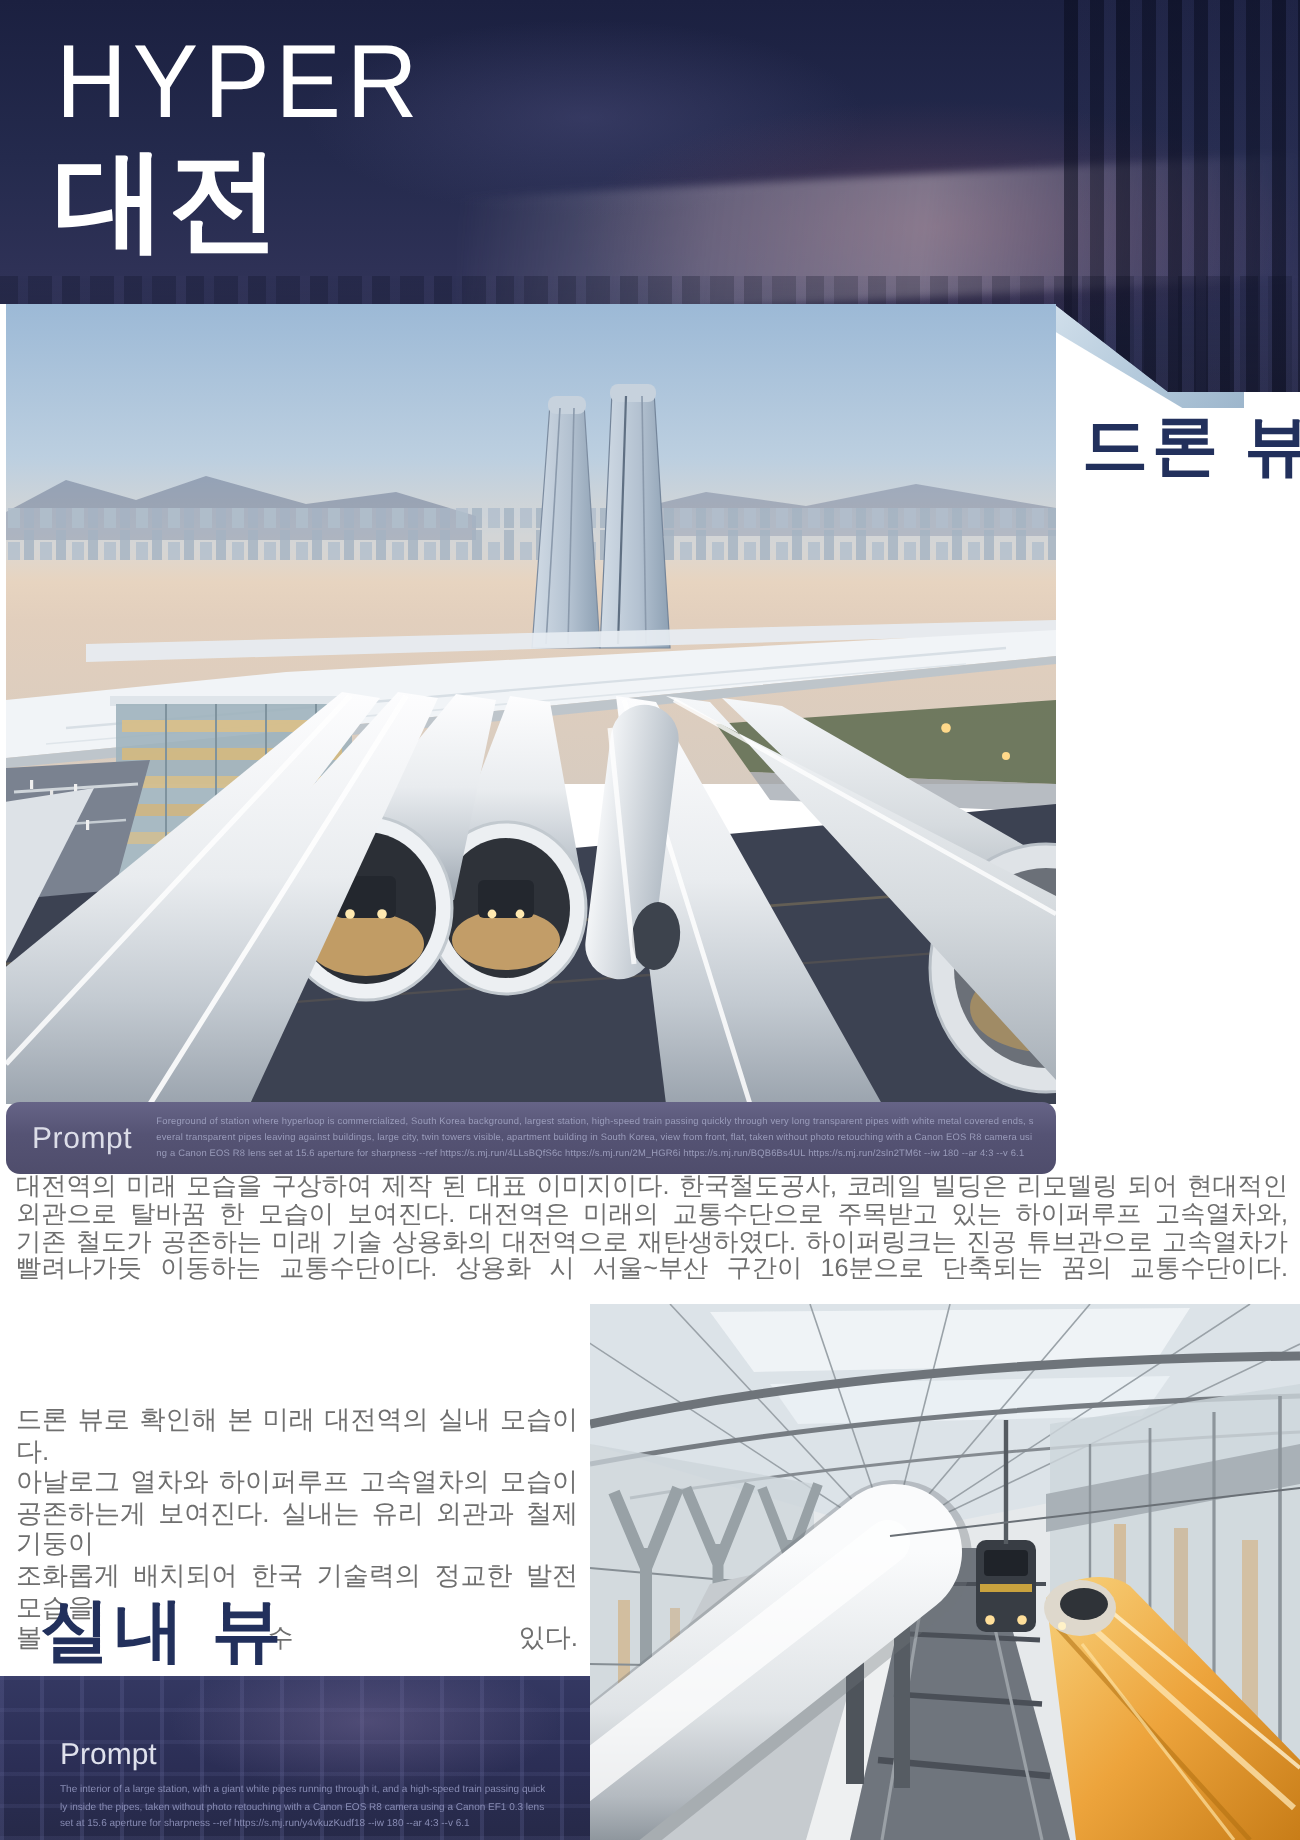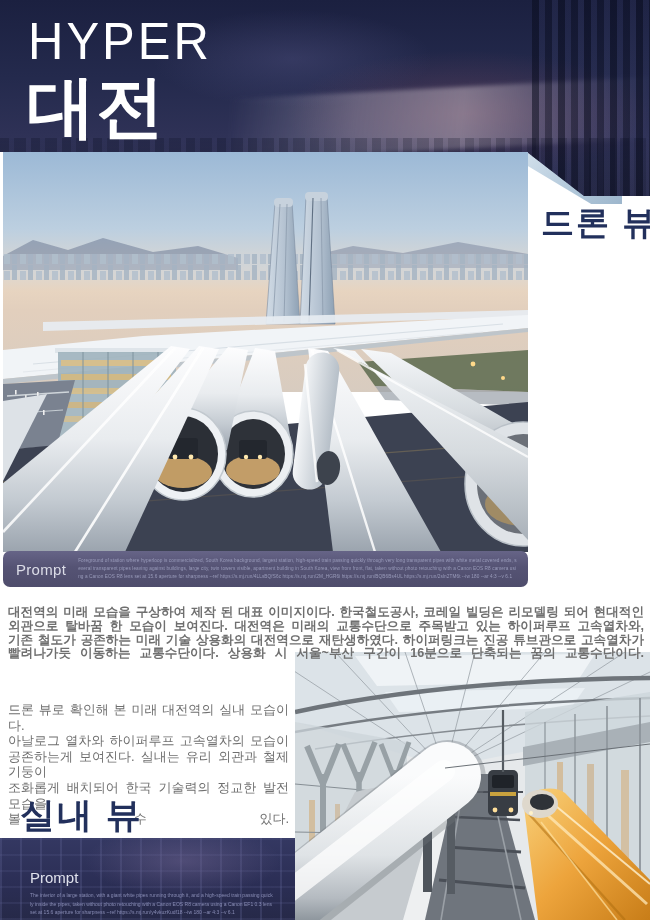--- a/index.html
+++ b/index.html
@@ -37,21 +37,21 @@
     background:linear-gradient(135deg,#d9e5ef 0%,#b3c9db 60%,#9db6cc 100%);
     clip-path:polygon(0 0,30% 0,100% 76%,100% 100%,72% 100%,0 18%);
   }
   .title-en{
     position:absolute;left:28px;top:16px;color:#ffffff;
     font-size:49px;font-weight:300;letter-spacing:3px;line-height:1;
     transform:scaleY(1.06);transform-origin:left top;
   }
   .title-ko{
     position:absolute;left:27px;top:72px;color:#ffffff;
-    font-size:68px;font-weight:800;line-height:1;letter-spacing:1px;
+    font-size:56px;font-weight:800;line-height:1;letter-spacing:1px;
   }
   .subtitle{
     position:absolute;left:133px;top:114px;color:rgba(212,218,238,.88);
     font-size:17px;font-weight:400;letter-spacing:.5px;
   }
 
   
   .main-image{position:absolute;left:3px;top:152px;width:525px;height:400px;z-index:3;overflow:hidden;}
   .main-image svg{display:block;width:100%;height:100%;}
 
@@ -77,21 +77,21 @@
     margin-left:12px;margin-right:10px;flex:1 1 auto;
     color:#9a9cbb;font-size:4.7px;line-height:1.65;letter-spacing:.1px;
     max-height:28px;overflow:hidden;word-break:break-all;
   }
 
   
   .para{
     position:absolute;color:#6f6f6f;white-space:pre-line;
     text-align:justify;text-align-last:justify;margin:0;z-index:4;
   }
-  .para1{left:8px;top:606px;width:636px;font-size:12.6px;line-height:13.8px;font-weight:bold;}
+  .para1{left:8px;top:587px;width:636px;font-size:12.6px;line-height:13.8px;}
   .para2{left:8px;top:702px;width:281px;font-size:13px;line-height:15.6px;}
 
   
   .interior-image{position:absolute;left:295px;top:652px;width:355px;height:268px;z-index:3;overflow:hidden;}
   .interior-image svg{display:block;width:100%;height:100%;}
 
   
   .prompt-box{
     position:absolute;left:0;top:838px;width:295px;height:82px;z-index:4;overflow:hidden;
     background:

